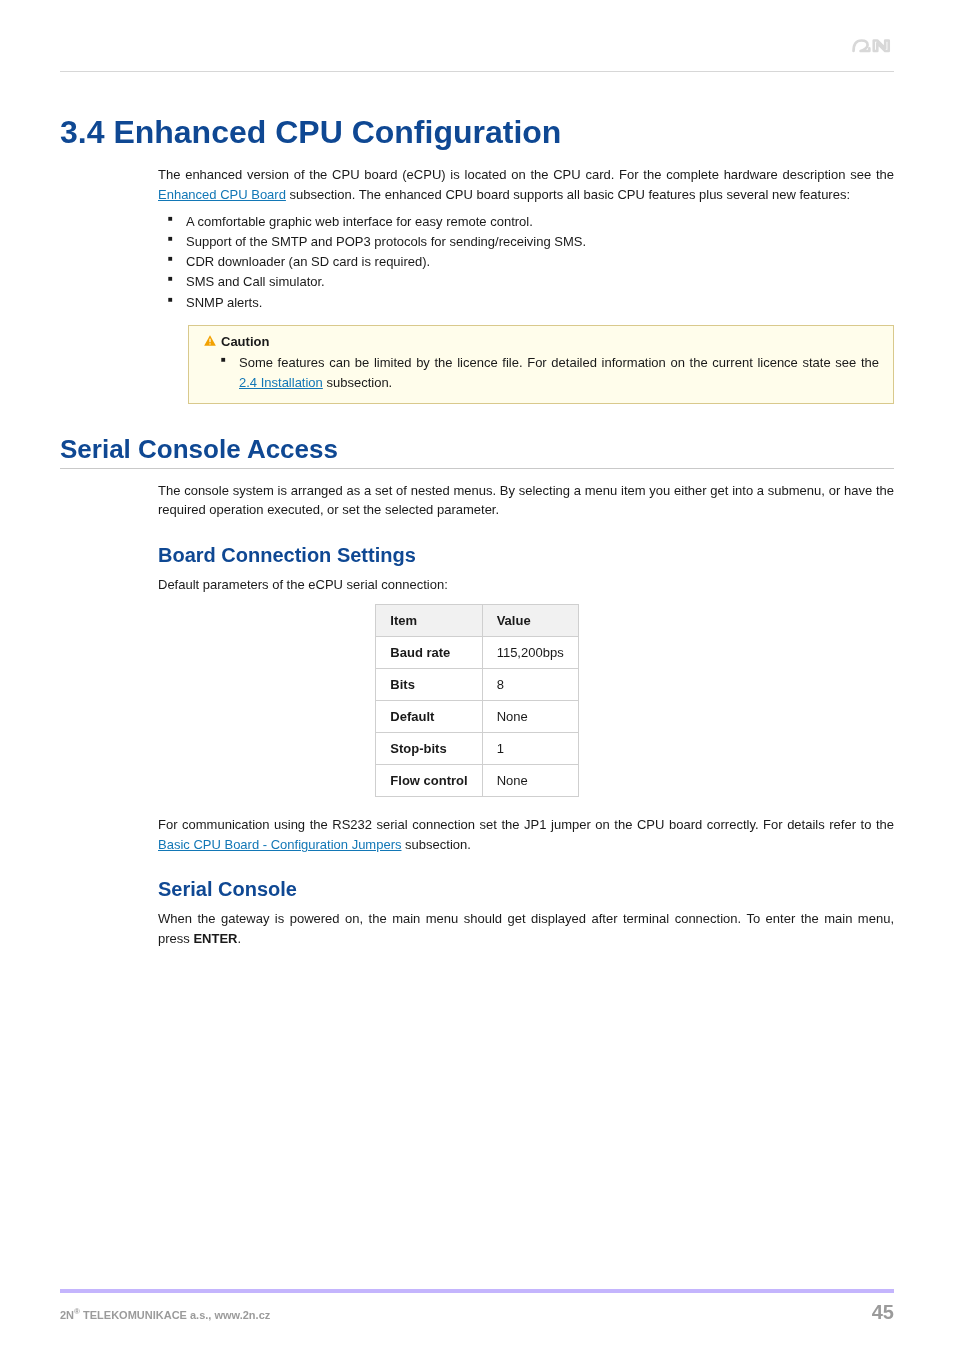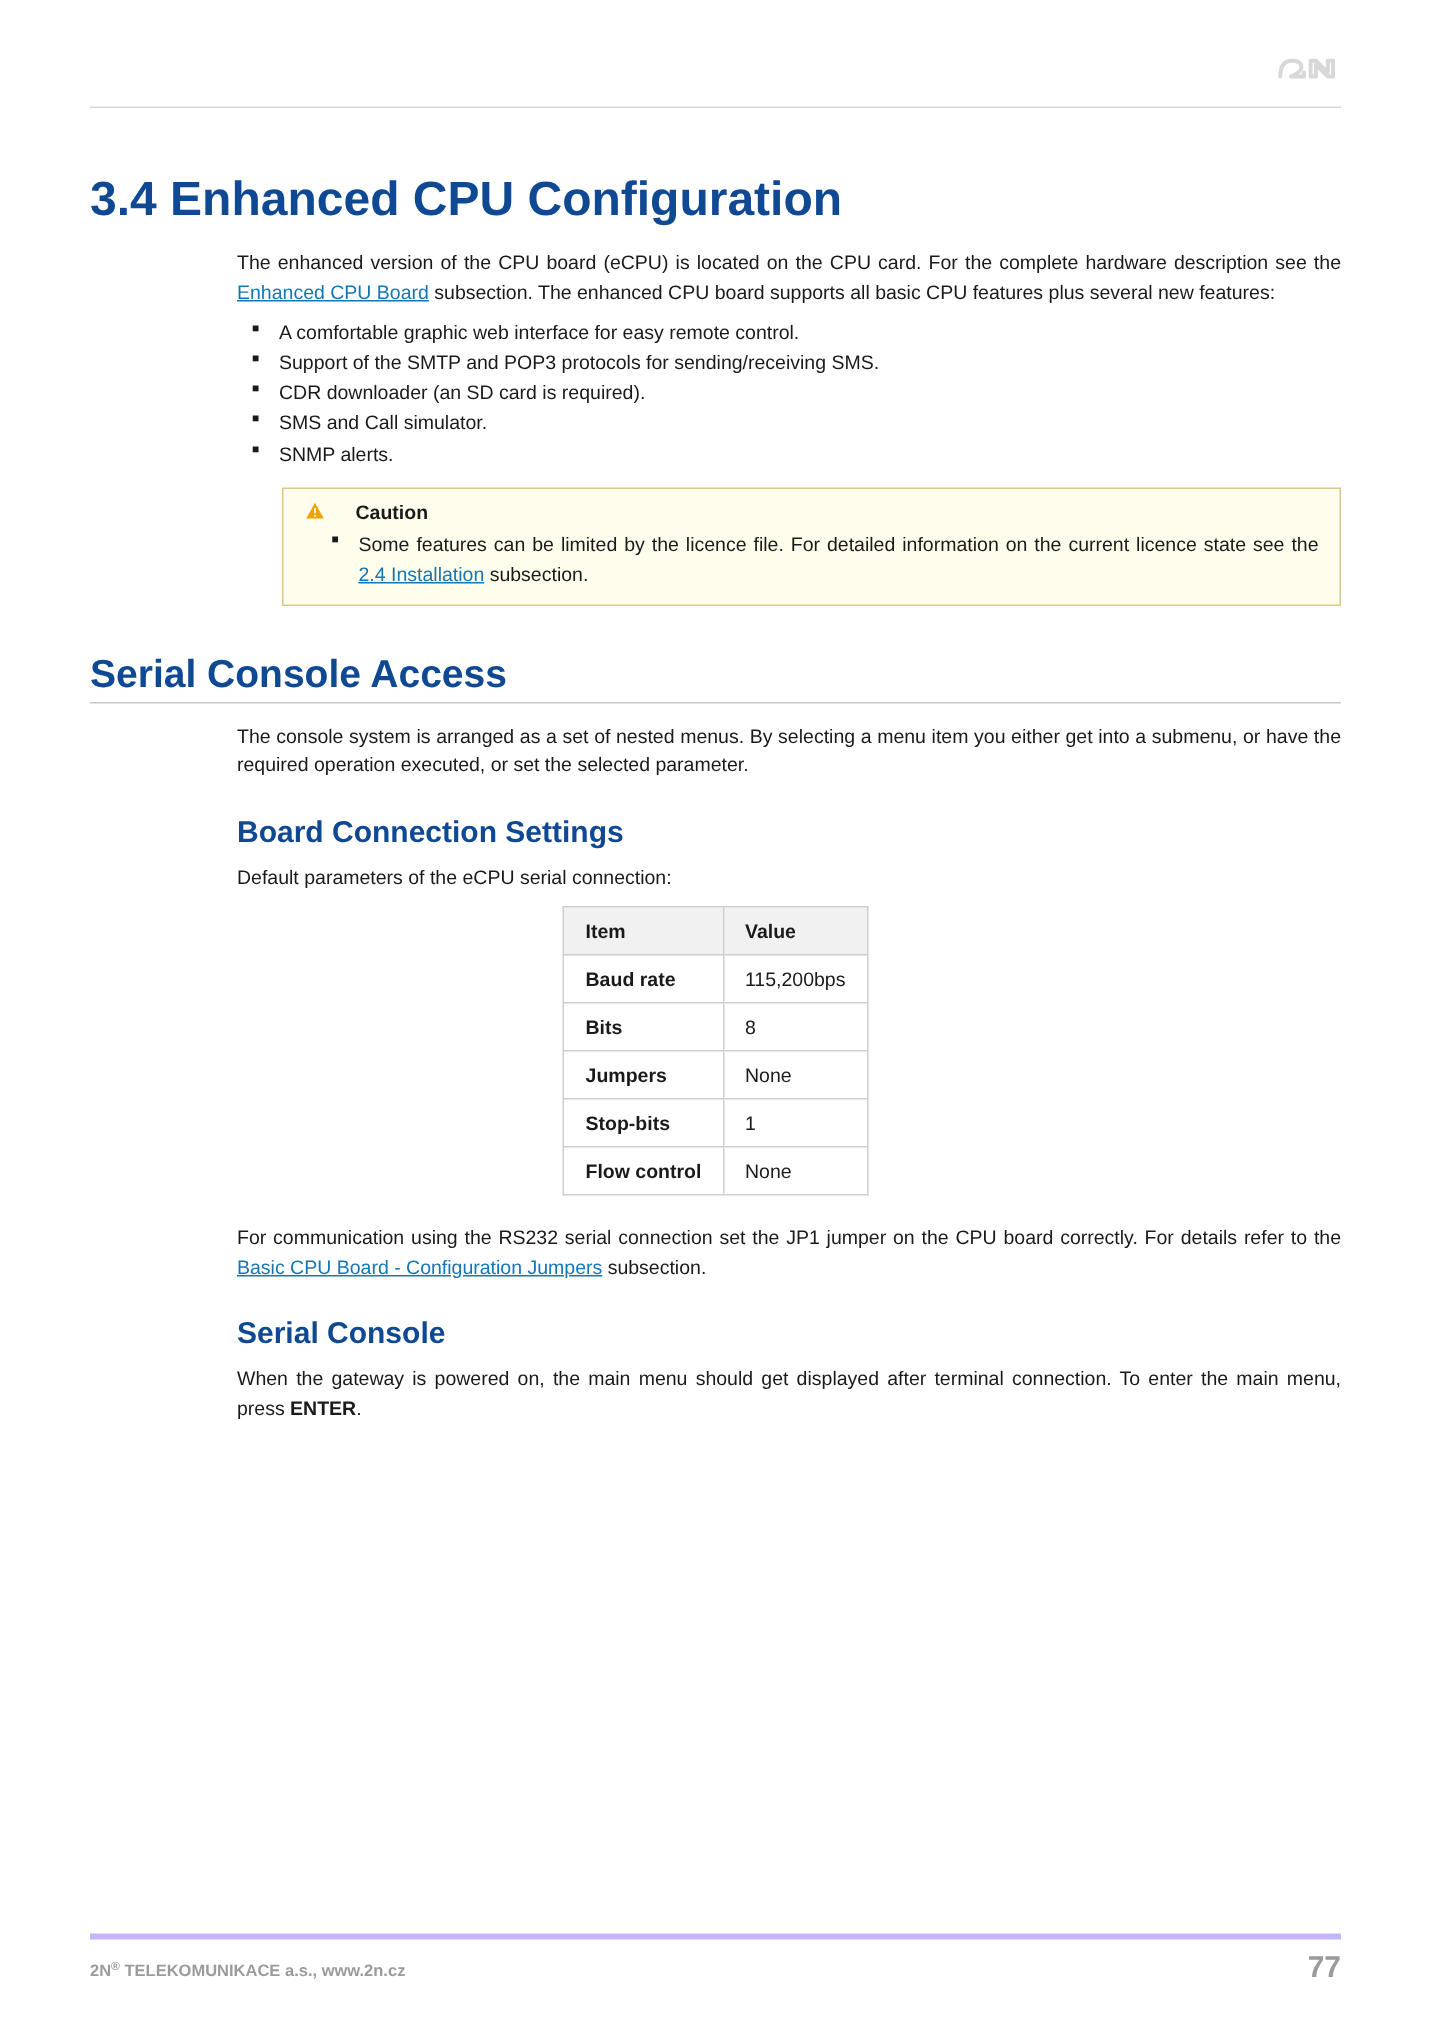--- a/index.html
+++ b/index.html
@@ -11,21 +11,21 @@
   h1 { font-family: Arial, Helvetica, sans-serif; font-weight: bold; font-size: 32px; color: #0f4893; margin-bottom: 14px; }
   .indent { margin-left: 98px; }
   .body-p { font-size: 13px; line-height: 1.5; }
   .justify { text-align: justify; }
   ul.bullets { list-style: none; margin: 8px 0 12px 0; padding-left: 28px; }
   ul.bullets li { position: relative; font-size: 13px; line-height: 1.55; padding-left: 0; }
   ul.bullets li::before { content: "■"; position: absolute; left: -18px; top: 1px; font-size: 8px; color: #1a1a1a; }
   .sup { font-size: 9px; vertical-align: super; }
   a.link, span.link { color: #1277b6; text-decoration: underline; cursor: pointer; }
   .callout { margin: 6px 0 30px 30px; border: 1px solid #d9c98c; background: #fffdeb; padding: 8px 14px 10px 14px; }
-  .callout-title { font-weight: bold; font-size: 13px; display: flex; align-items: center; gap: 20px; margin-bottom: 4px; }
+  .callout-title { font-weight: bold; font-size: 13px; display: flex; align-items: center; gap: 4px; margin-bottom: 4px; }
   .callout-title svg { width: 14px; height: 14px; }
   .callout ul.bullets { margin: 0; padding-left: 36px; }
   .callout ul.bullets li { text-align: justify; }
   h2 { font-family: Arial, Helvetica, sans-serif; font-weight: bold; font-size: 26px; color: #0f4893; border-bottom: 1px solid #c9c9c9; padding-bottom: 3px; margin-bottom: 12px; }
   h3 { font-family: Arial, Helvetica, sans-serif; font-weight: bold; font-size: 20px; color: #0f4893; margin: 24px 0 8px 0; }
   table.data { border-collapse: collapse; margin: 10px auto 18px auto; }
   table.data th, table.data td { border: 1px solid #cfcfcf; padding: 8px 14px; font-size: 13px; text-align: left; }
   table.data th { background: #f1f1f1; font-weight: bold; }
   table.data td.key { font-weight: bold; }
   .footer { position: absolute; left: 60px; right: 60px; bottom: 26px; border-top: 4px solid #c4b5fd; padding-top: 8px; display: flex; justify-content: space-between; align-items: baseline; }
@@ -100,21 +100,21 @@
     </tr>
     <tr>
       <td class="key">Baud rate</td>
       <td>115,200bps</td>
     </tr>
     <tr>
       <td class="key">Bits</td>
       <td>8</td>
     </tr>
     <tr>
-      <td class="key">Jumpers</td>
+      <td class="key">Default</td>
       <td>None</td>
     </tr>
     <tr>
       <td class="key">Stop-bits</td>
       <td>1</td>
     </tr>
     <tr>
       <td class="key">Flow control</td>
       <td>None</td>
     </tr>
@@ -129,16 +129,16 @@
     <h3>Serial Console</h3>
     <p class="body-p justify">
       <span>When the gateway is powered on, the main menu should get displayed after terminal connection. To enter the main menu, press </span><b>ENTER</b><span>.</span>
     </p>
   </div>
 
   <div class="footer">
     <div class="footer-left">
       <span>2N</span><span class="sup2">®</span><span> TELEKOMUNIKACE a.s., www.2n.cz</span>
     </div>
-    <div class="footer-right">77</div>
+    <div class="footer-right">45</div>
   </div>
 
 </div>
 
 </body></html>

